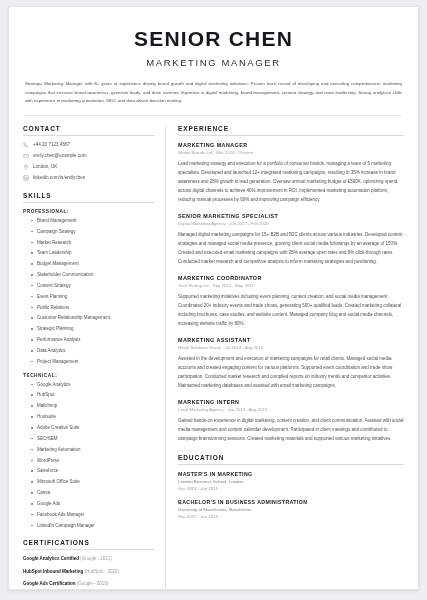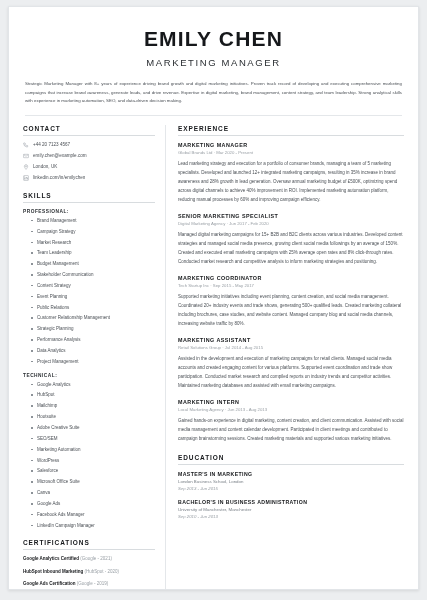--- a/index.html
+++ b/index.html
@@ -201,21 +201,21 @@
     margin: 0;
   }
 </style>
 </head>
 <body>
 
 <div class="page">
   <div class="inner">
 
     <div>
-      <h1 class="name">EMILY CHEN</h1>
+      <h1 class="name">SENIOR CHEN</h1>
       <div class="job-title">MARKETING MANAGER</div>
       <p class="summary">Strategic Marketing Manager with 8+ years of experience driving brand growth and digital marketing initiatives. Proven track record of developing and executing comprehensive marketing campaigns that increase brand awareness, generate leads, and drive revenue. Expertise in digital marketing, brand management, content strategy, and team leadership. Strong analytical skills with experience in marketing automation, SEO, and data-driven decision making.</p>
       <hr class="header-rule">
     </div>
 
     <div class="columns">
 
       <div class="col-left">
 
         <div class="section">

